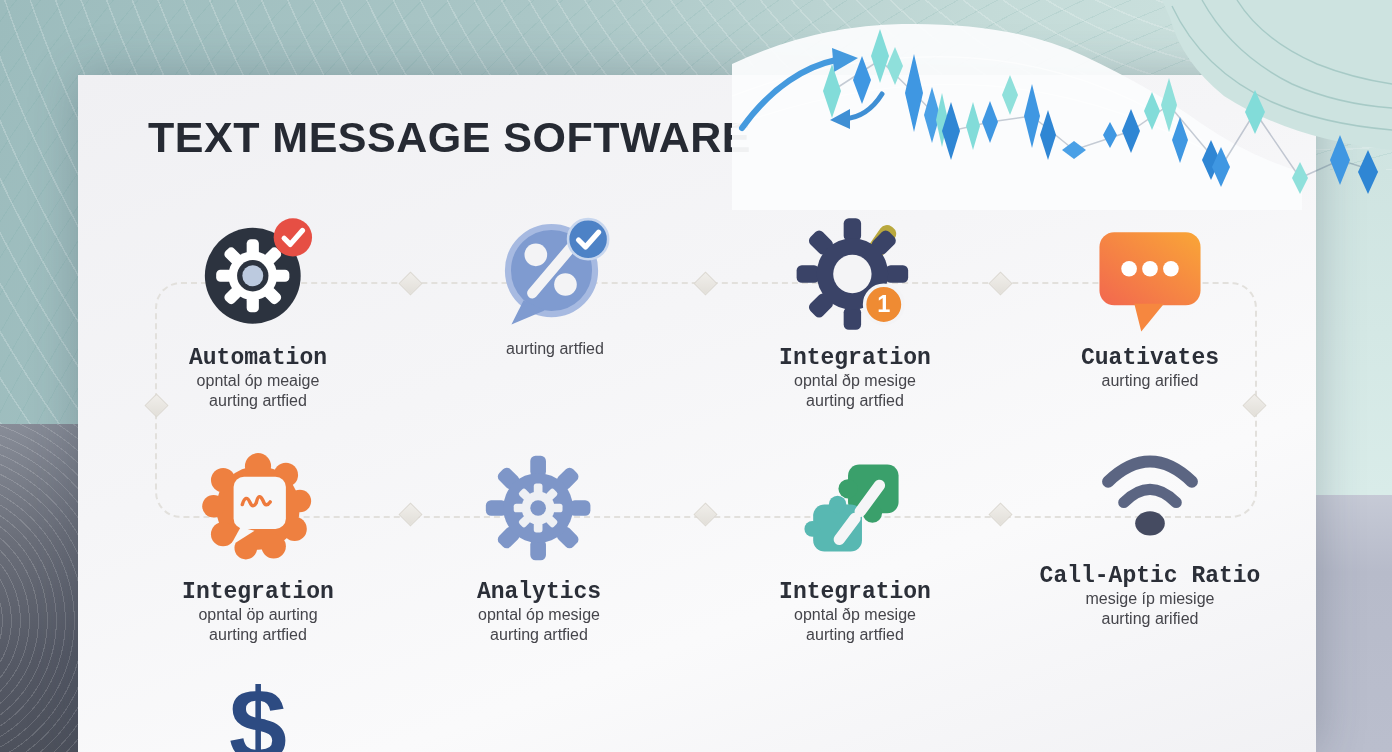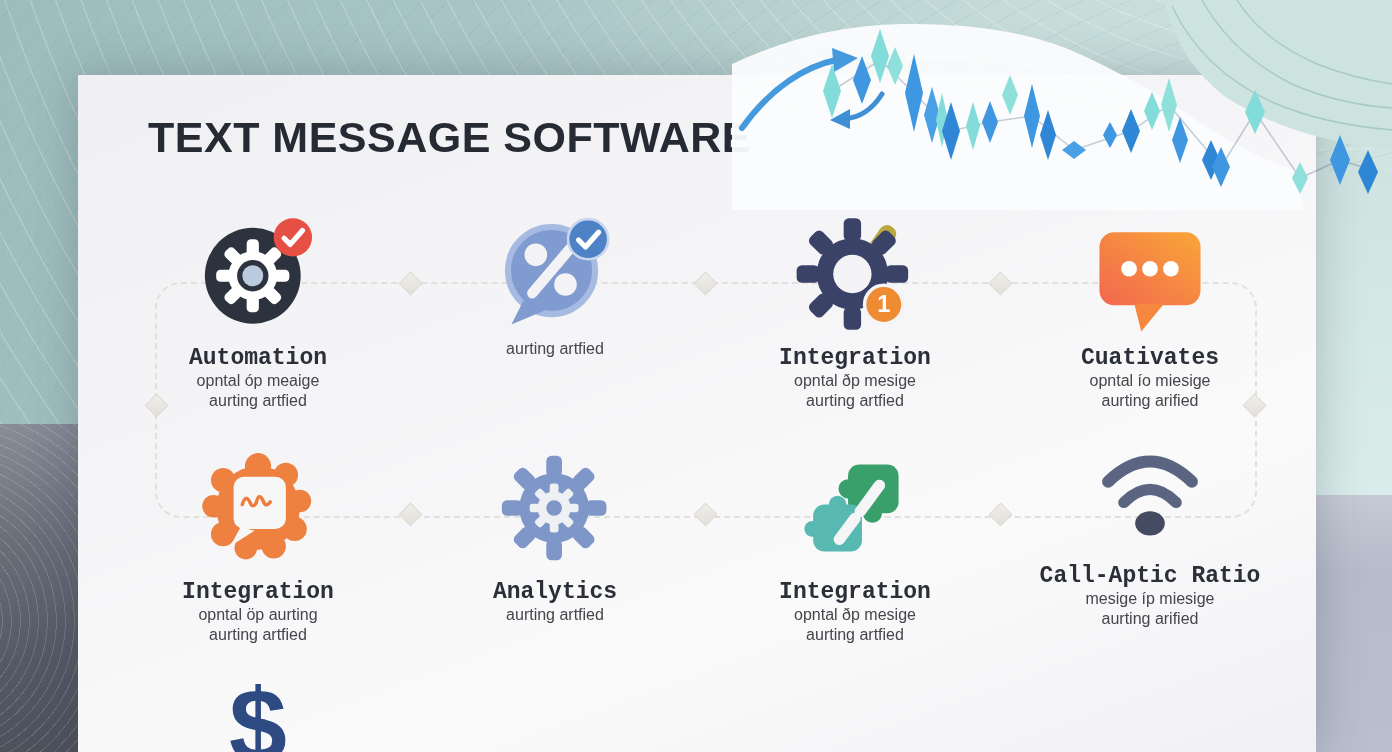--- a/index.html
+++ b/index.html
@@ -172,21 +172,20 @@
             </linearGradient>
           </defs>
           <rect x="12" y="22" width="116" height="84" rx="17" fill="url(#gradOrange)"></rect>
           <path d="M52 104 L60 136 L86 104 Z" fill="#f6873f"></path>
           <circle cx="46" cy="64" r="9" fill="#ffffff"></circle>
           <circle cx="70" cy="64" r="9" fill="#ffffff"></circle>
           <circle cx="94" cy="64" r="9" fill="#ffffff"></circle>
         </svg>
       </div>
       <div class="f-title">Cuativates</div>
-      <div class="f-sub">opntal ío miesige</div>
       <div class="f-sub">aurting arified</div>
     </div>
 
     <div class="cell" style="left:55px;top:368px">
       <div class="icon-slot">
         <svg width="122" height="122" viewBox="0 0 140 140">
           <g fill="#ee8040">
             <circle cx="70" cy="70" r="48"></circle>
             <circle cx="70" cy="22" r="15"></circle>
               <circle cx="102" cy="32" r="14"></circle>
@@ -201,21 +200,21 @@
           <rect x="42" y="34" width="60" height="60" rx="12" fill="#f7f7f8"></rect>
           <path d="M50 92 L38 114 L66 96 Z" fill="#f7f7f8"></path>
           <path d="M52 66 q4 -13 9 -2 q3 7 7 0 q3 -13 8 -2 q3 8 8 1" fill="none" stroke="#ee7a3c" stroke-width="4" stroke-linecap="round"></path>
         </svg>
       </div>
       <div class="f-title">Integration</div>
       <div class="f-sub">opntal öp aurting</div>
       <div class="f-sub">aurting artfied</div>
     </div>
 
-    <div class="cell" style="left:352px;top:368px">
+    <div class="cell" style="left:336px;top:368px">
       <div class="icon-slot">
         <svg width="122" height="122" viewBox="0 0 140 140">
           <g fill="#7e96c8">
             <rect x="60" y="10" width="18" height="24" rx="6"></rect>
             <rect x="60" y="10" width="18" height="24" rx="6" transform="rotate(45 69 70)"></rect>
             <rect x="60" y="10" width="18" height="24" rx="6" transform="rotate(90 69 70)"></rect>
             <rect x="60" y="10" width="18" height="24" rx="6" transform="rotate(135 69 70)"></rect>
             <rect x="60" y="10" width="18" height="24" rx="6" transform="rotate(180 69 70)"></rect>
             <rect x="60" y="10" width="18" height="24" rx="6" transform="rotate(225 69 70)"></rect>
             <rect x="60" y="10" width="18" height="24" rx="6" transform="rotate(270 69 70)"></rect>
@@ -230,20 +229,21 @@
             <rect x="64" y="42" width="10" height="12" rx="3" transform="rotate(180 69 70)"></rect>
             <rect x="64" y="42" width="10" height="12" rx="3" transform="rotate(225 69 70)"></rect>
             <rect x="64" y="42" width="10" height="12" rx="3" transform="rotate(270 69 70)"></rect>
             <rect x="64" y="42" width="10" height="12" rx="3" transform="rotate(315 69 70)"></rect>
           </g>
           <circle cx="69" cy="70" r="19" fill="#eef0f4"></circle>
           <circle cx="69" cy="70" r="9" fill="#7e96c8"></circle>
         </svg>
       </div>
       <div class="f-title">Analytics</div>
+      <div class="f-sub">opntal óp mesige</div>
       <div class="f-sub">aurting artfied</div>
     </div>
 
     <div class="cell" style="left:652px;top:368px">
       <div class="icon-slot">
         <svg width="122" height="122" viewBox="0 0 140 140">
           <g fill="#3aa06b">
             <rect x="62" y="20" width="58" height="56" rx="13"></rect>
             <circle cx="62" cy="48" r="11"></circle>
               <circle cx="90" cy="76" r="11"></circle>

